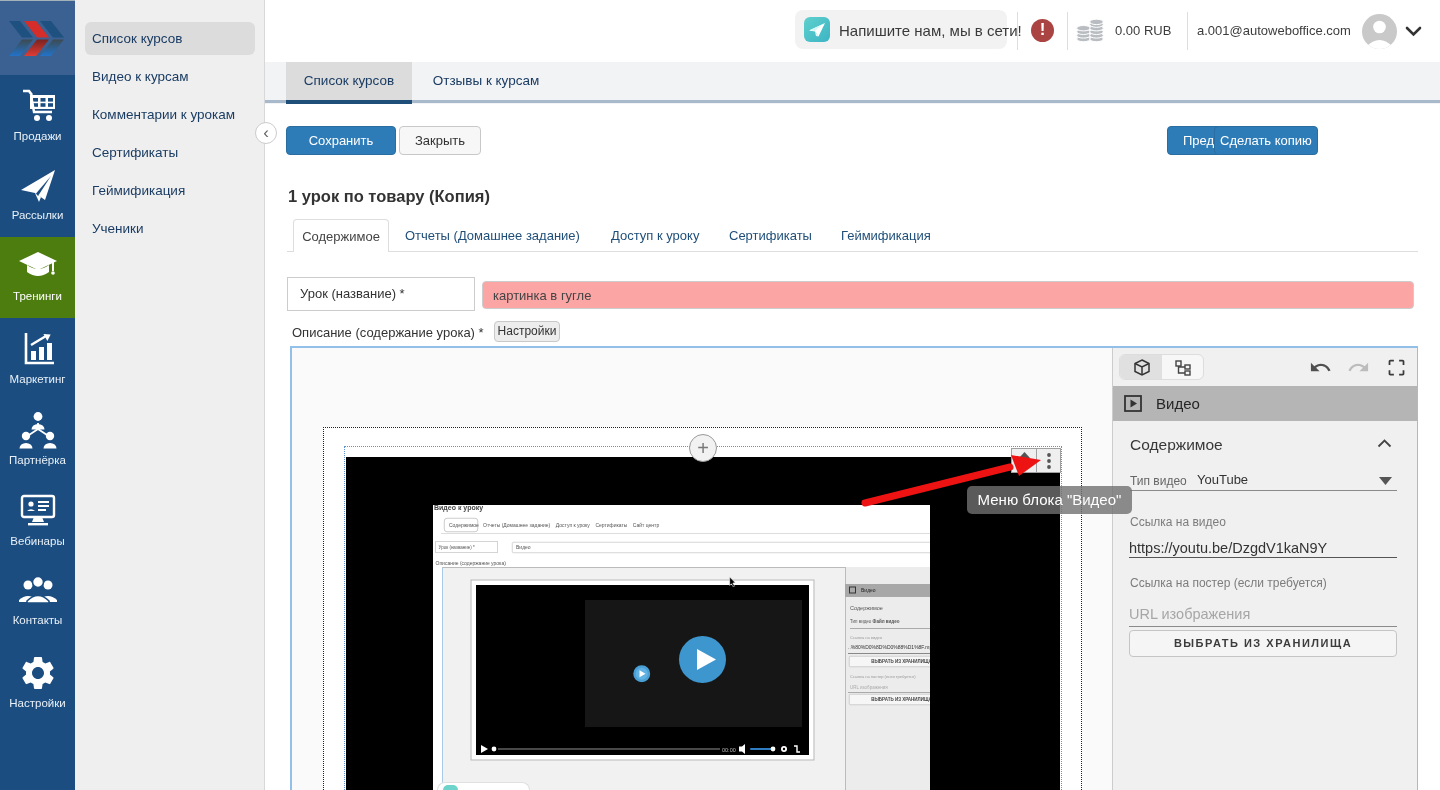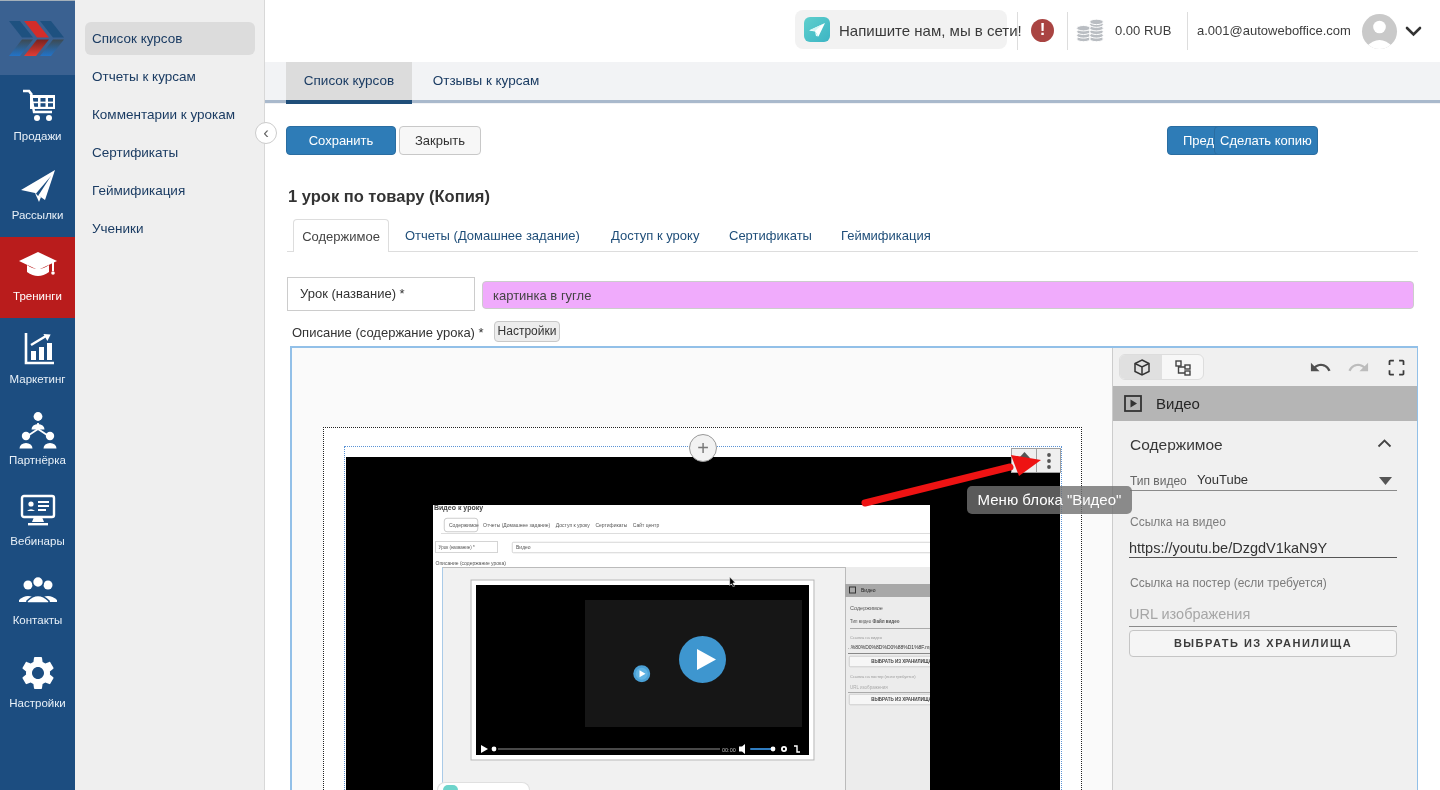--- a/index.html
+++ b/index.html
@@ -5,21 +5,21 @@
 * { margin:0; padding:0; box-sizing:border-box; }
 html,body { width:1440px; height:790px; overflow:hidden; font-family:"Liberation Sans", sans-serif; background:#fff; }
 #page { position:relative; width:1440px; height:790px; overflow:hidden; }
 .abs { position:absolute; }
 .mtx { font-size:5px; color:#555; white-space:nowrap; }
 
 
 #sidebar { left:0; top:0; width:75px; height:790px; background:#1c4d80; }
 #logo { left:0; top:0; width:75px; height:75px; background:#3a6191; border-top:1px solid #a4b0ba; }
 .navitem { left:0; width:75px; height:81px; text-align:center; color:#e9f1f8; font-size:11.5px; }
-.navitem.active { background:#b91c1c; color:#fff; }
+.navitem.active { background:#4d7c0f; color:#fff; }
 .navitem svg { display:block; margin:11px auto 4px; }
 .navlabel { display:block; }
 
 
 #menu2 { left:75px; top:0; width:190px; height:790px; background:#efefef; border-right:1px solid #d8d8d8; }
 .m2item { position:absolute; left:10px; width:170px; height:33px; line-height:33px; padding-left:7px; font-size:13.5px; color:#1b3c63; border-radius:6px; white-space:nowrap; }
 .m2item.active { background:#dcdcdc; }
 
 
 #topbar { left:265px; top:0; width:1175px; height:62px; background:#fff; }
@@ -47,21 +47,21 @@
 .btn-light { background:#f7f7f7; border:1px solid #c8c8c8; color:#333; }
 #h1 { left:288px; top:187px; font-size:16.5px; font-weight:bold; color:#333; }
 
 
 .itab { position:absolute; top:219px; height:33px; line-height:33px; font-size:13px; color:#1f4e79; }
 #itab1 { left:293px; width:96px; text-align:center; background:#fff; border:1px solid #ddd; border-bottom:none; border-radius:4px 4px 0 0; color:#444; z-index:2; }
 #itabline { left:287px; top:251px; width:1131px; height:1px; background:#ddd; }
 
 
 #lbox { left:287px; top:277px; width:188px; height:34px; border:1px solid #ccc; background:#fff; font-size:13px; color:#333; line-height:32px; padding-left:12px; }
-#inp1 { left:482px; top:281px; width:932px; height:28px; border:1px solid #ccc; border-radius:4px; background:#f0abfc; font-size:13px; color:#444; line-height:27px; padding-left:10px; }
+#inp1 { left:482px; top:281px; width:932px; height:28px; border:1px solid #ccc; border-radius:4px; background:#fca5a5; font-size:13px; color:#444; line-height:27px; padding-left:10px; }
 #desclabel { left:292px; top:325px; font-size:13px; color:#333; }
 #clearbtn { left:494px; top:321px; width:66px; height:21px; background:#ededed; border:1px solid #c8c8c8; border-radius:4px; font-size:12px; color:#333; text-align:center; line-height:19px; }
 
 
 #editor { left:290px; top:346px; width:1128px; height:450px; border:2px solid #92c0e8; background:#fafafa; }
 #epanel { left:1112px; top:348px; width:305px; height:442px; background:#f0f0f0; border-left:1px solid #ccc; }
 
 
 #dashblock { left:323px; top:427px; width:759px; height:363px; border:1px dotted #222; border-bottom:none; background:#fff; }
 #blueblock { left:344px; top:446px; width:718px; height:344px; border:1px dotted #5b93d5; border-bottom:none; background:#fff; }
@@ -139,21 +139,21 @@
   </svg>
 
   <div class="abs" id="tabstrip"></div>
   <div class="abs toptab" id="toptab1">Список курсов</div>
   <div class="abs toptab" id="toptab2">Отзывы к курсам</div>
   <div class="abs" id="tabline"></div>
   <div class="abs" id="tabline-active"></div>
 
   <div class="abs" id="menu2">
     <div class="m2item active" style="top:22px;">Список курсов</div>
-    <div class="m2item" style="top:60px;">Отчеты к курсам</div>
+    <div class="m2item" style="top:60px;">Видео к курсам</div>
     <div class="m2item" style="top:98px;">Комментарии к урокам</div>
     <div class="m2item" style="top:136px;">Сертификаты</div>
     <div class="m2item" style="top:174px;">Геймификация</div>
     <div class="m2item" style="top:212px;">Ученики</div>
   </div>
 
   <div class="abs" id="sidebar"></div>
   <div class="abs" id="logo">
     <svg width="56" height="35" viewBox="0 0 56 35" style="position:absolute; left:9px; top:20px;">
       <defs>

